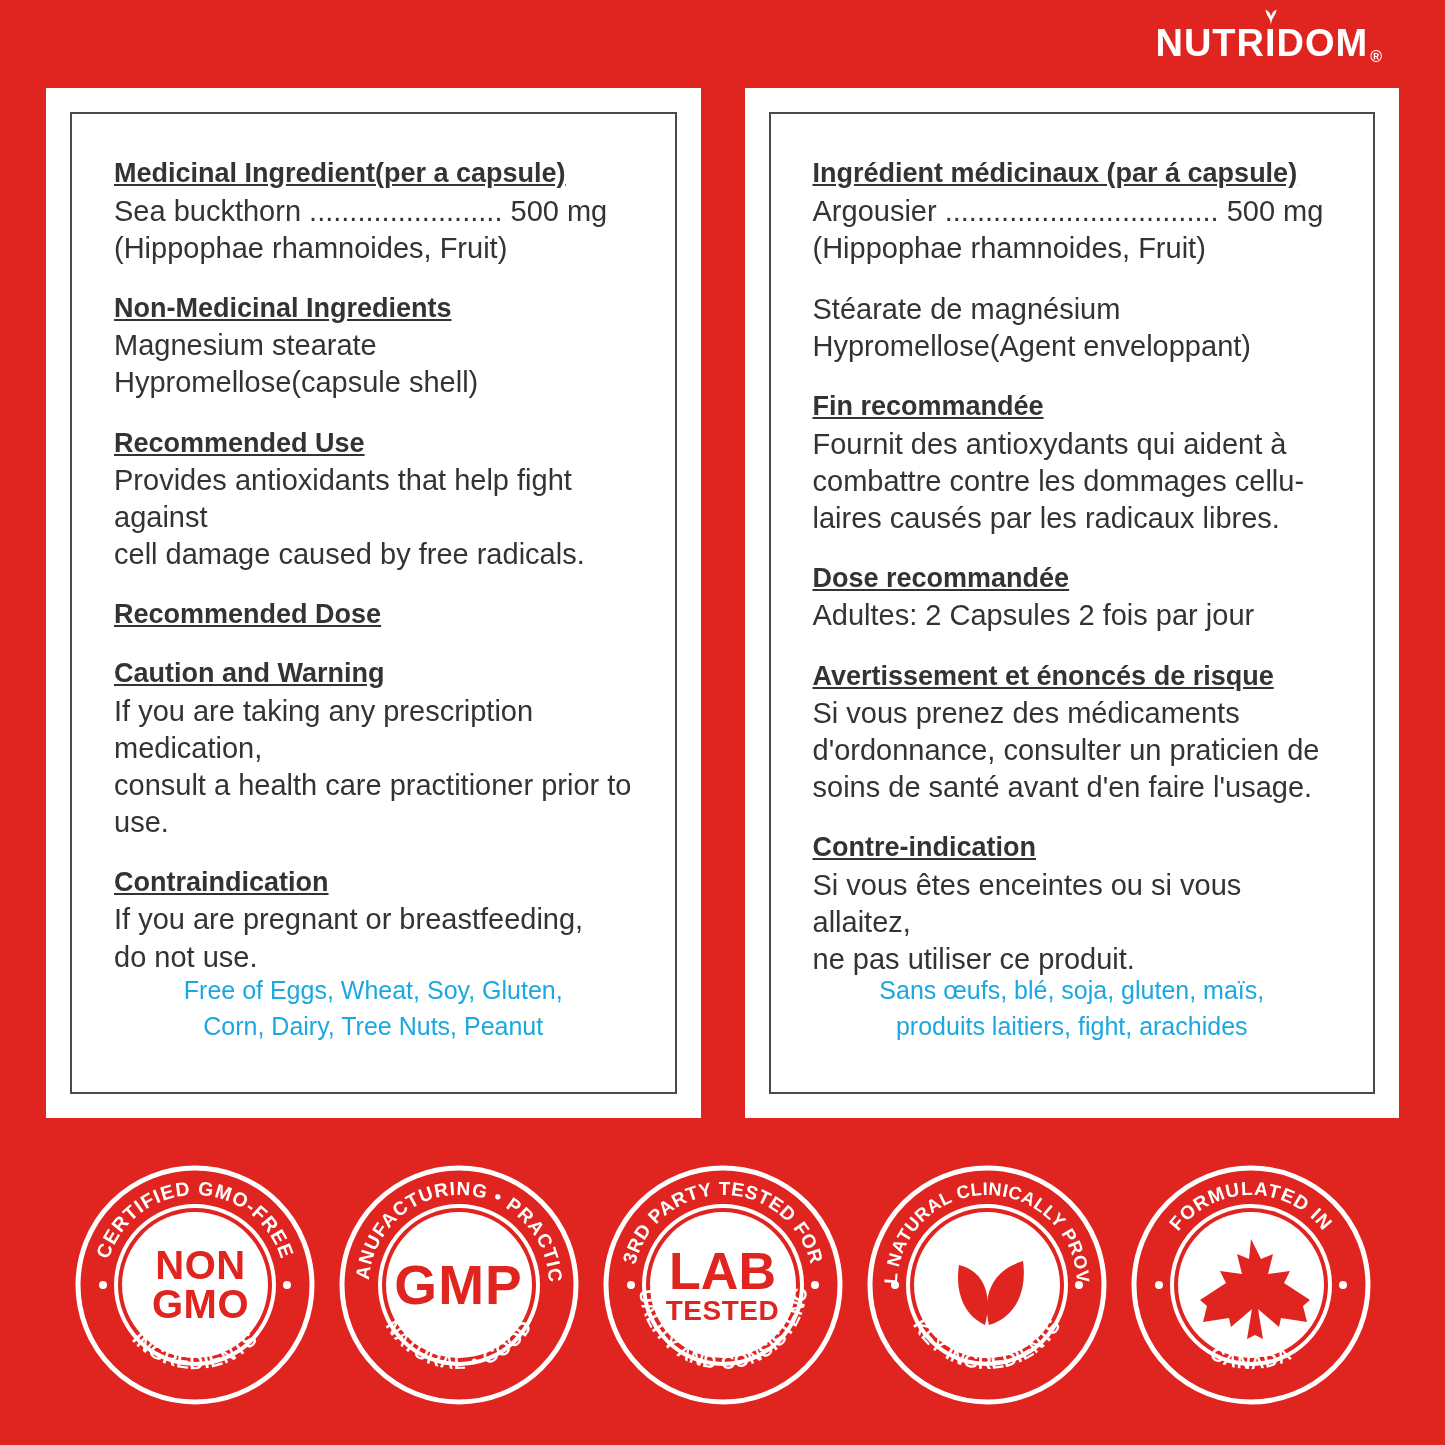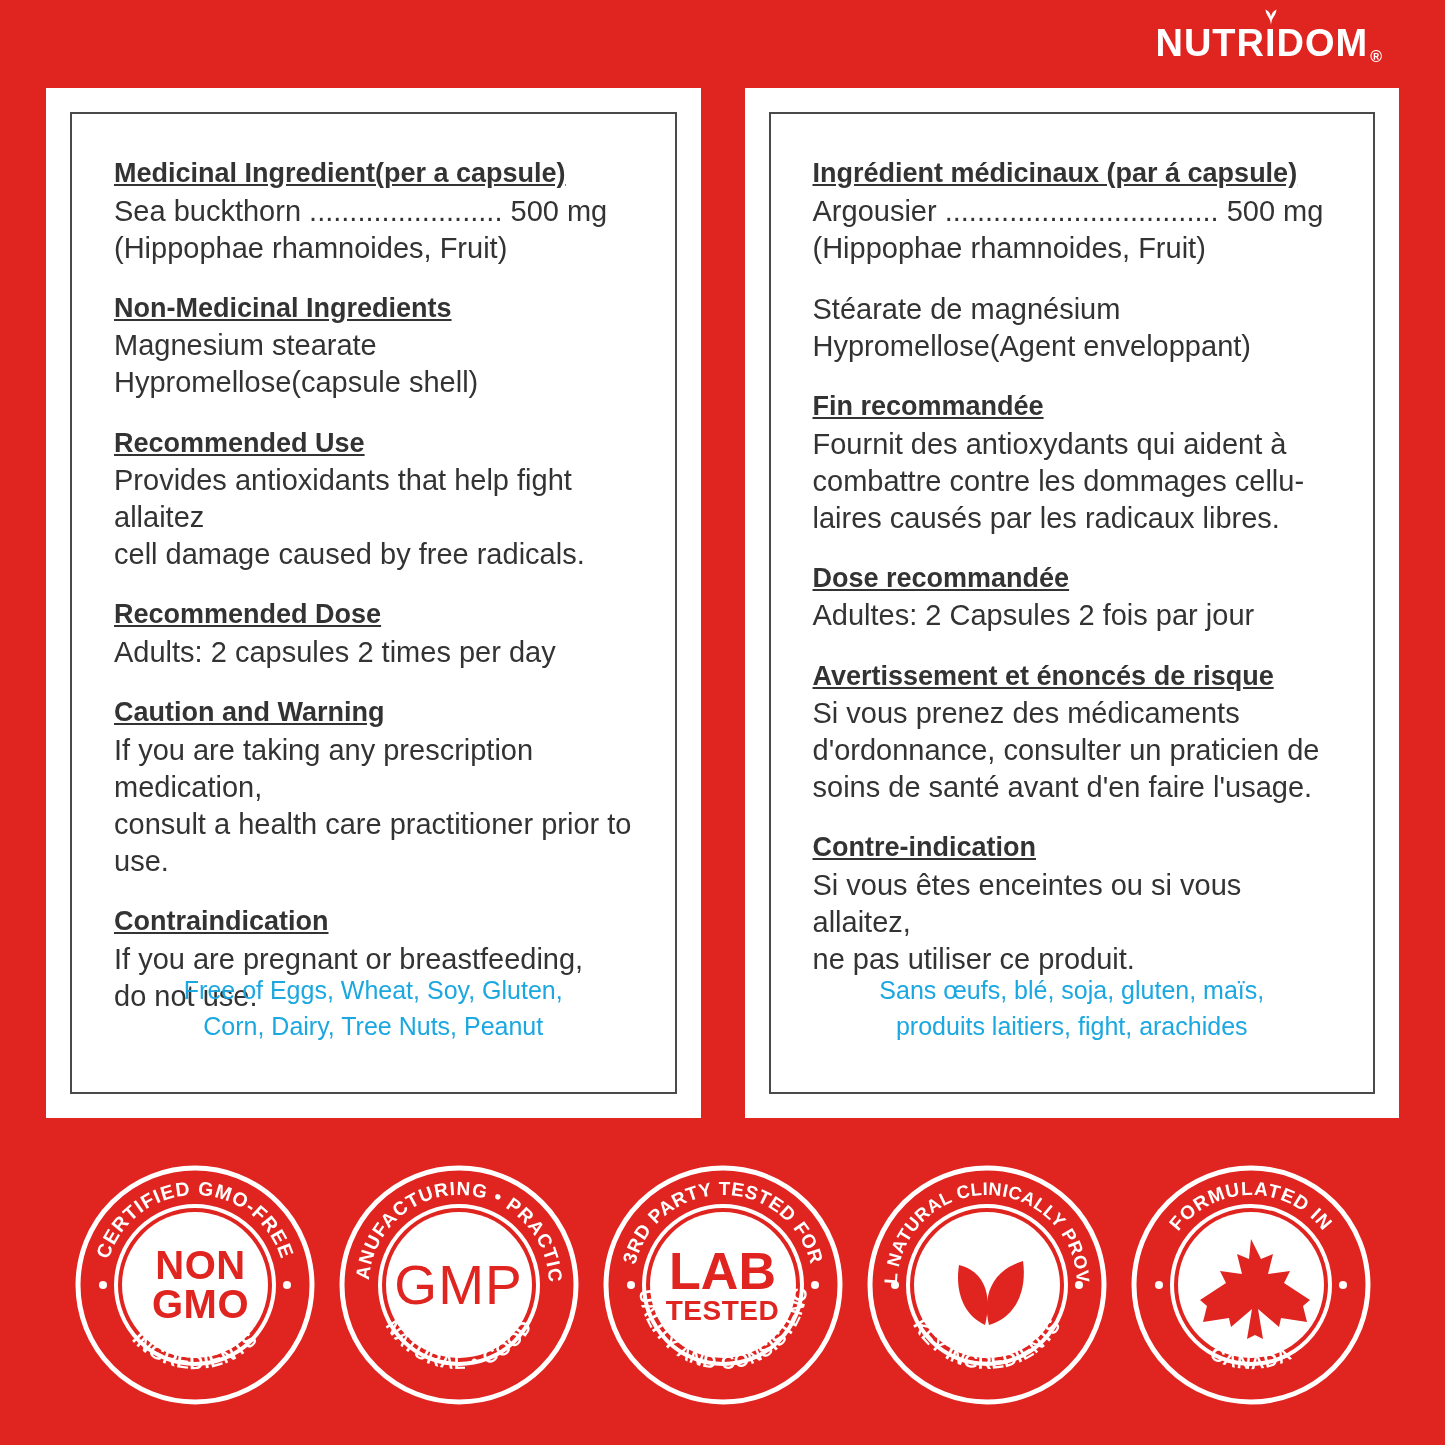--- a/index.html
+++ b/index.html
@@ -98,21 +98,21 @@
     font-size:40px;
     line-height:0.97;
     letter-spacing:0.5px;
   }
   .gmp-text{
     position:absolute;
     left:0;right:0;top:50%;
     transform:translateY(-50%);
     text-align:center;
     color:#e0241f;
-    font-weight:normal;
+    font-weight:bold;
     font-size:55px;
     letter-spacing:1px;
   }
   .lab-text{
     position:absolute;
     left:0;right:0;top:50%;
     transform:translateY(-50%);
     text-align:center;
     color:#e0241f;
     font-weight:bold;
@@ -146,27 +146,26 @@
       </div>
 
       <div class="blk">
         <div class="hd">Non-Medicinal Ingredients</div>
         <div class="tx">Magnesium stearate</div>
         <div class="tx">Hypromellose(capsule shell)</div>
       </div>
 
       <div class="blk">
         <div class="hd">Recommended Use</div>
-        <div class="tx">Provides antioxidants that help fight allaitez</div>
+        <div class="tx">Provides antioxidants that help fight against</div>
         <div class="tx">cell damage caused by free radicals.</div>
       </div>
 
       <div class="blk">
         <div class="hd">Recommended Dose</div>
-        <div class="tx">Adults: 2 capsules 2 times per day</div>
       </div>
 
       <div class="blk">
         <div class="hd">Caution and Warning</div>
         <div class="tx">If you are taking any prescription medication,</div>
         <div class="tx">consult a health care practitioner prior to use.</div>
       </div>
 
       <div class="blk">
         <div class="hd">Contraindication</div>

